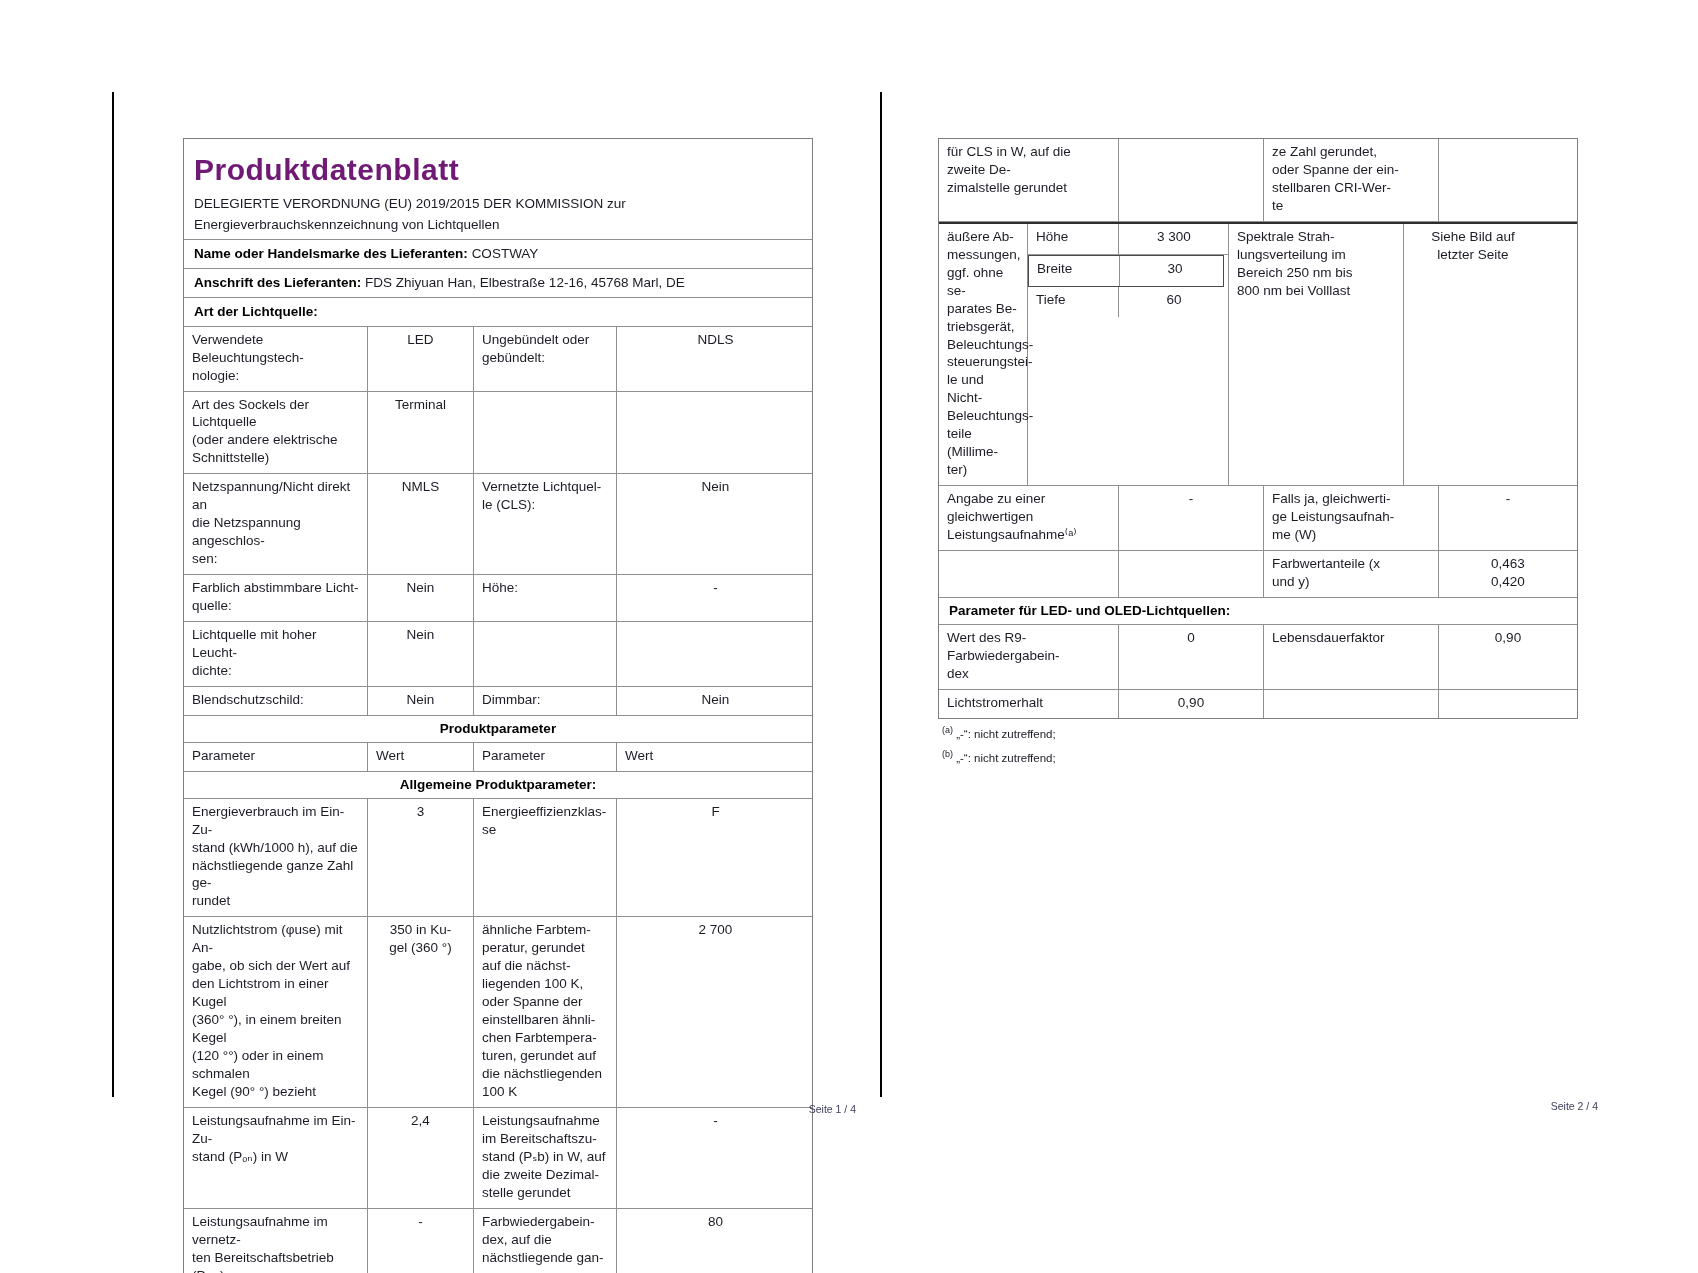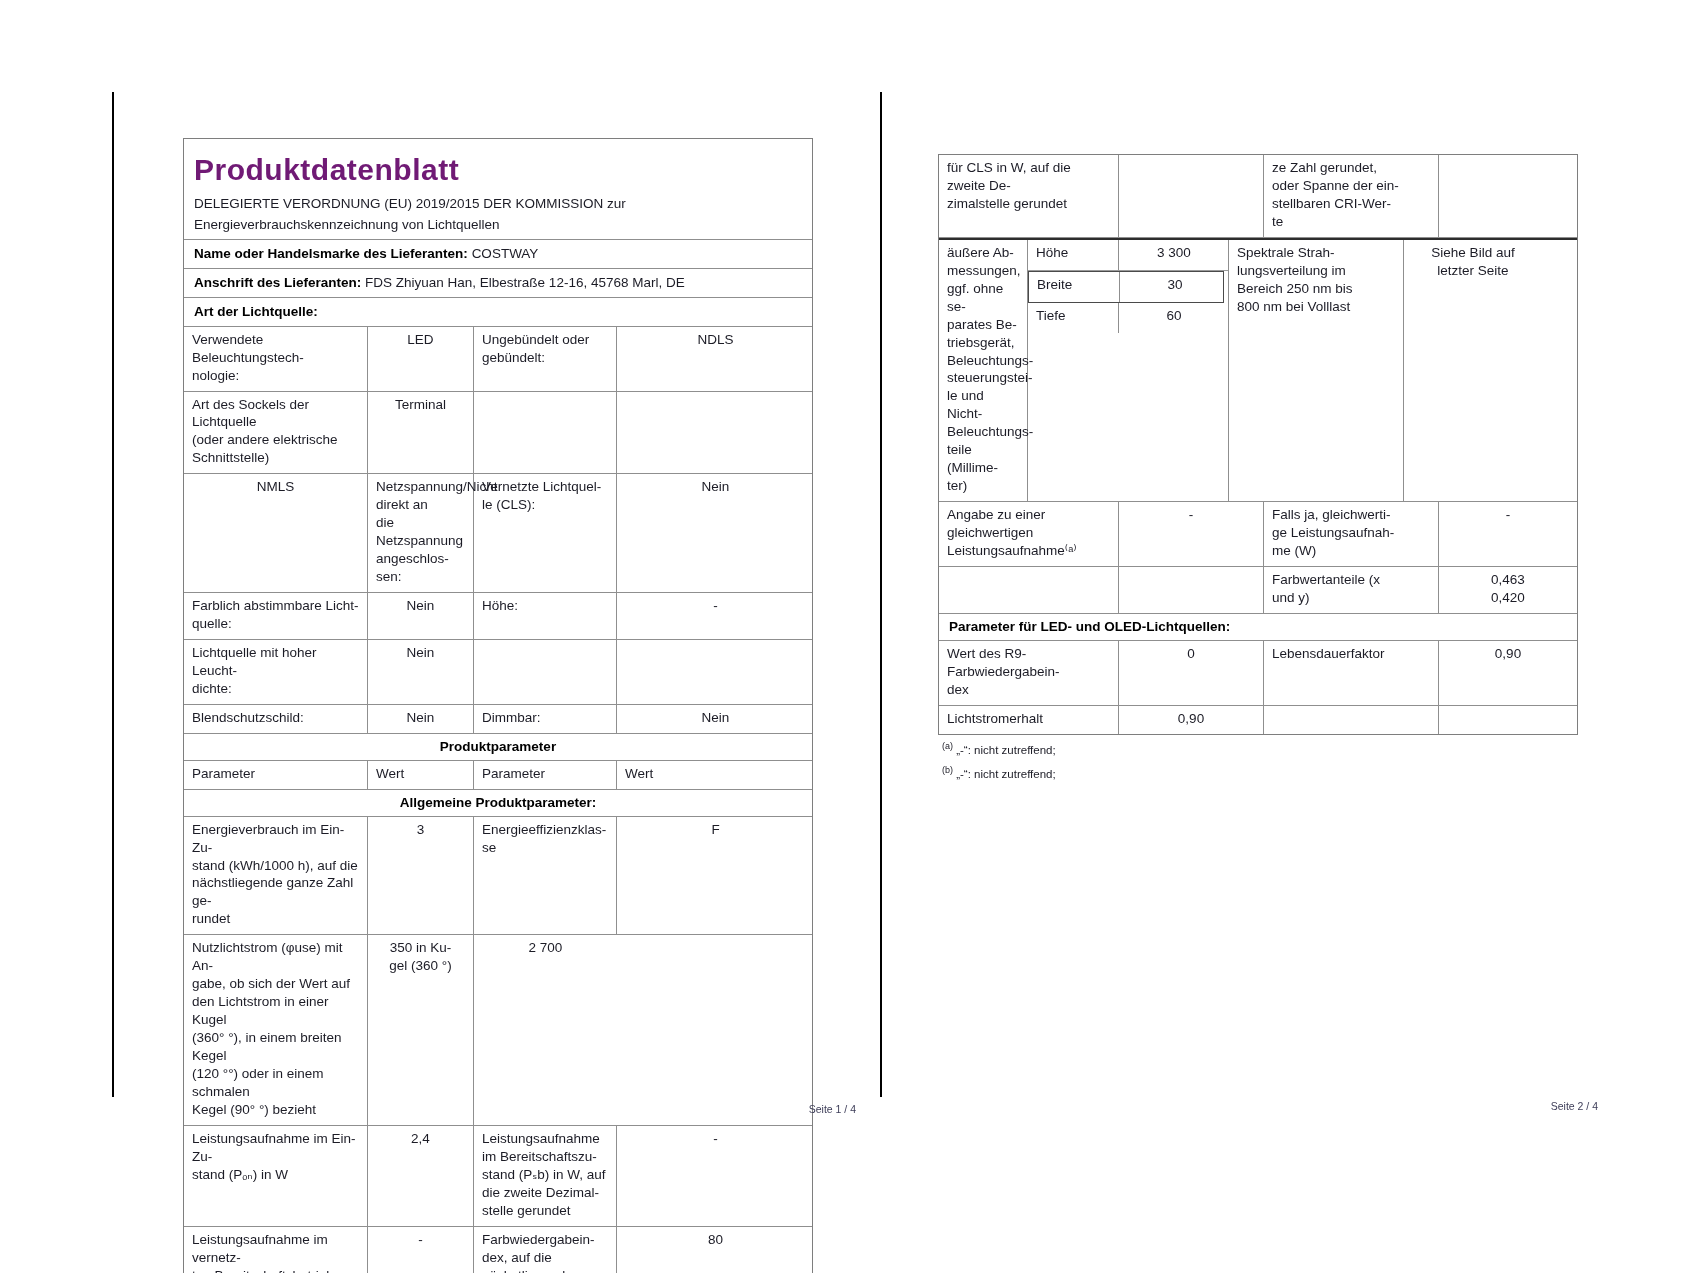--- a/index.html
+++ b/index.html
@@ -7,21 +7,21 @@
     width:1698px;height:1273px;background:#ffffff;position:relative;overflow:hidden;
     font-family:"Liberation Sans","DejaVu Sans",sans-serif;
     color:#1c1c26;font-size:13.5px;line-height:1.33;
   }
   .spine{position:absolute;width:2px;background:#000;top:92px;height:1005px;}
   .spine.left{left:112px;}
   .spine.right{left:880px;}
 
   .page{position:absolute;top:138px;}
   .page1{left:183px;width:630px;}
-  .page2{left:938px;width:640px;margin-top:16px;}
+  .page2{left:938px;width:640px;}
 
   .sheet{border:1px solid #7e7e7e;background:#fff;}
   .block{border-bottom:1px solid #8f8f8f;padding:5px 10px;}
   .block:last-child{border-bottom:none;}
 
   .doc-title{color:#701a75;font-size:30px;font-weight:bold;letter-spacing:.5px;padding:6px 0 2px 0;}
   .reg-line{margin-top:3px;}
   .lbl{font-weight:bold;color:#000;}
   .section-h{font-weight:bold;color:#000;}
 
@@ -92,24 +92,24 @@
     </div>
     <div class="row4 p1cols">
       <div class="cell">Art des Sockels der Lichtquelle
 (oder andere elektrische
 Schnittstelle)</div>
       <div class="cell val">Terminal</div>
       <div class="cell"></div>
       <div class="cell val"></div>
     </div>
     <div class="row4 p1cols">
-      <div class="cell val">NMLS</div>
       <div class="cell">Netzspannung/Nicht direkt an
 die Netzspannung angeschlos-
 sen:</div>
+      <div class="cell val">NMLS</div>
       <div class="cell">Vernetzte Lichtquel-
 le (CLS):</div>
       <div class="cell val">Nein</div>
     </div>
     <div class="row4 p1cols">
       <div class="cell">Farblich abstimmbare Licht-
 quelle:</div>
       <div class="cell val">Nein</div>
       <div class="cell">Höhe:</div>
       <div class="cell val">-</div>
@@ -151,20 +151,30 @@
     </div>
     <div class="row4 p1cols">
       <div class="cell">Nutzlichtstrom (φuse) mit An-
 gabe, ob sich der Wert auf
 den Lichtstrom in einer Kugel
 (360° °), in einem breiten Kegel
 (120 °°) oder in einem schmalen
 Kegel (90° °) bezieht</div>
       <div class="cell val">350 in Ku-
 gel (360 °)</div>
+      <div class="cell">ähnliche Farbtem-
+peratur, gerundet
+auf die nächst-
+liegenden 100 K,
+oder Spanne der
+einstellbaren ähnli-
+chen Farbtempera-
+turen, gerundet auf
+die nächstliegenden
+100 K</div>
       <div class="cell val">2 700</div>
     </div>
     <div class="row4 p1cols">
       <div class="cell">Leistungsaufnahme im Ein-Zu-
 stand (Pₒₙ) in W</div>
       <div class="cell val">2,4</div>
       <div class="cell">Leistungsaufnahme
 im Bereitschaftszu-
 stand (Pₛb) in W, auf
 die zweite Dezimal-

